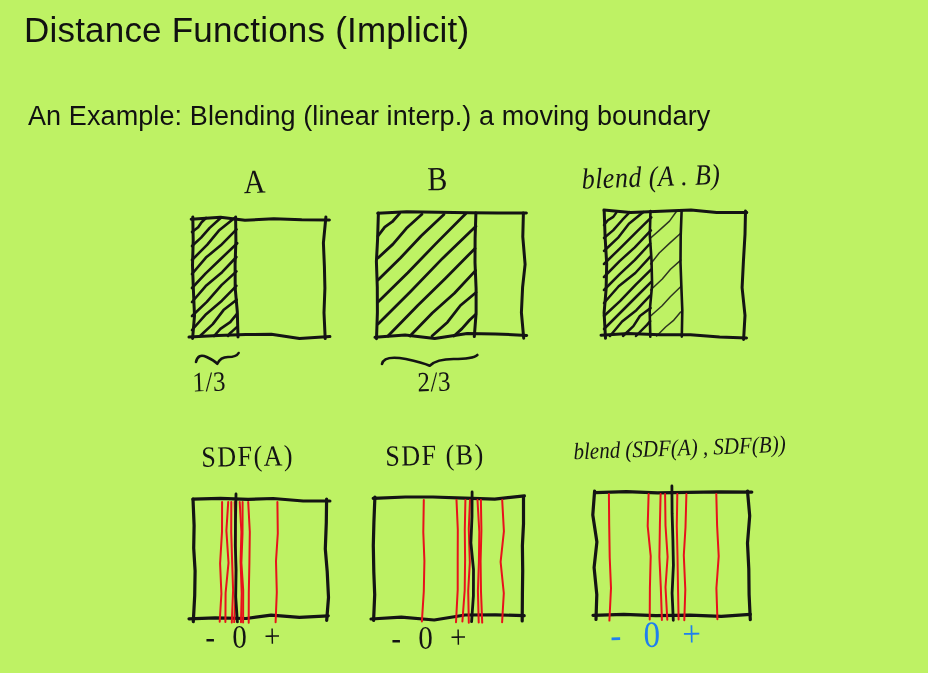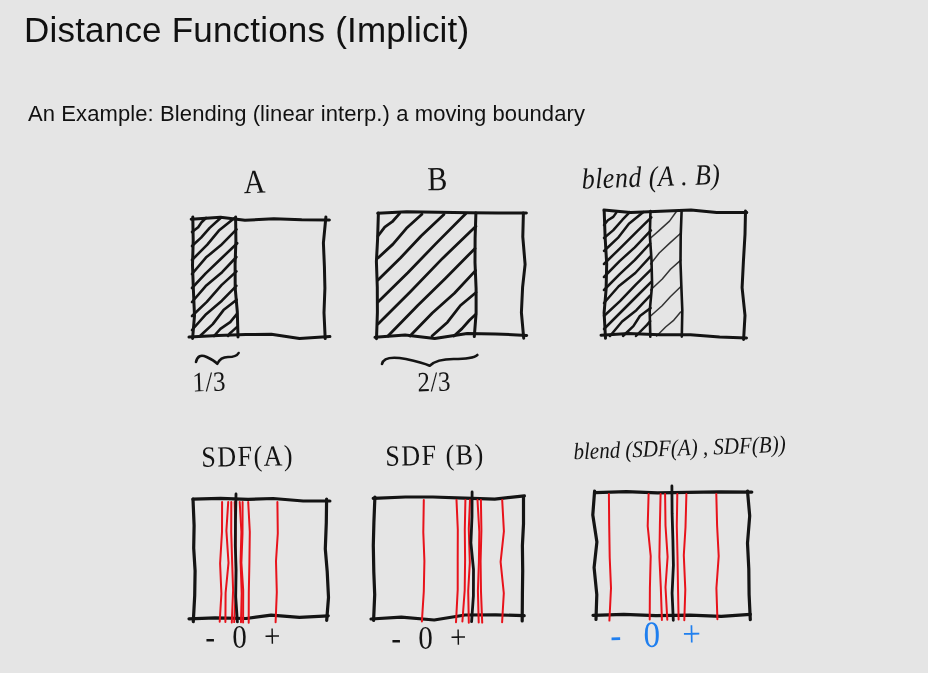--- a/index.html
+++ b/index.html
@@ -11,37 +11,37 @@
     width: 928px;
     height: 673px;
     position: relative;
     overflow: hidden;
     font-family: "Liberation Sans", sans-serif;
     color: #1a1a1a;
   }
   #slide {
     position: absolute;
     inset: 0;
-    background: #e5e5e5;
+    background: #bef264;
   }
   #page-title {
     position: absolute;
     left: 24px;
     top: 10px;
     font-size: 35px;
     font-weight: 300;
     letter-spacing: 0.2px;
     color: #111111;
     white-space: nowrap;
   }
   #subtitle {
     position: absolute;
     left: 28px;
     top: 101px;
-    font-size: 22px;
+    font-size: 27px;
     font-weight: 300;
     letter-spacing: 0.1px;
     color: #111111;
     white-space: nowrap;
   }
   #figure-area {
     position: absolute;
     left: 0;
     top: 0;
     width: 928px;

